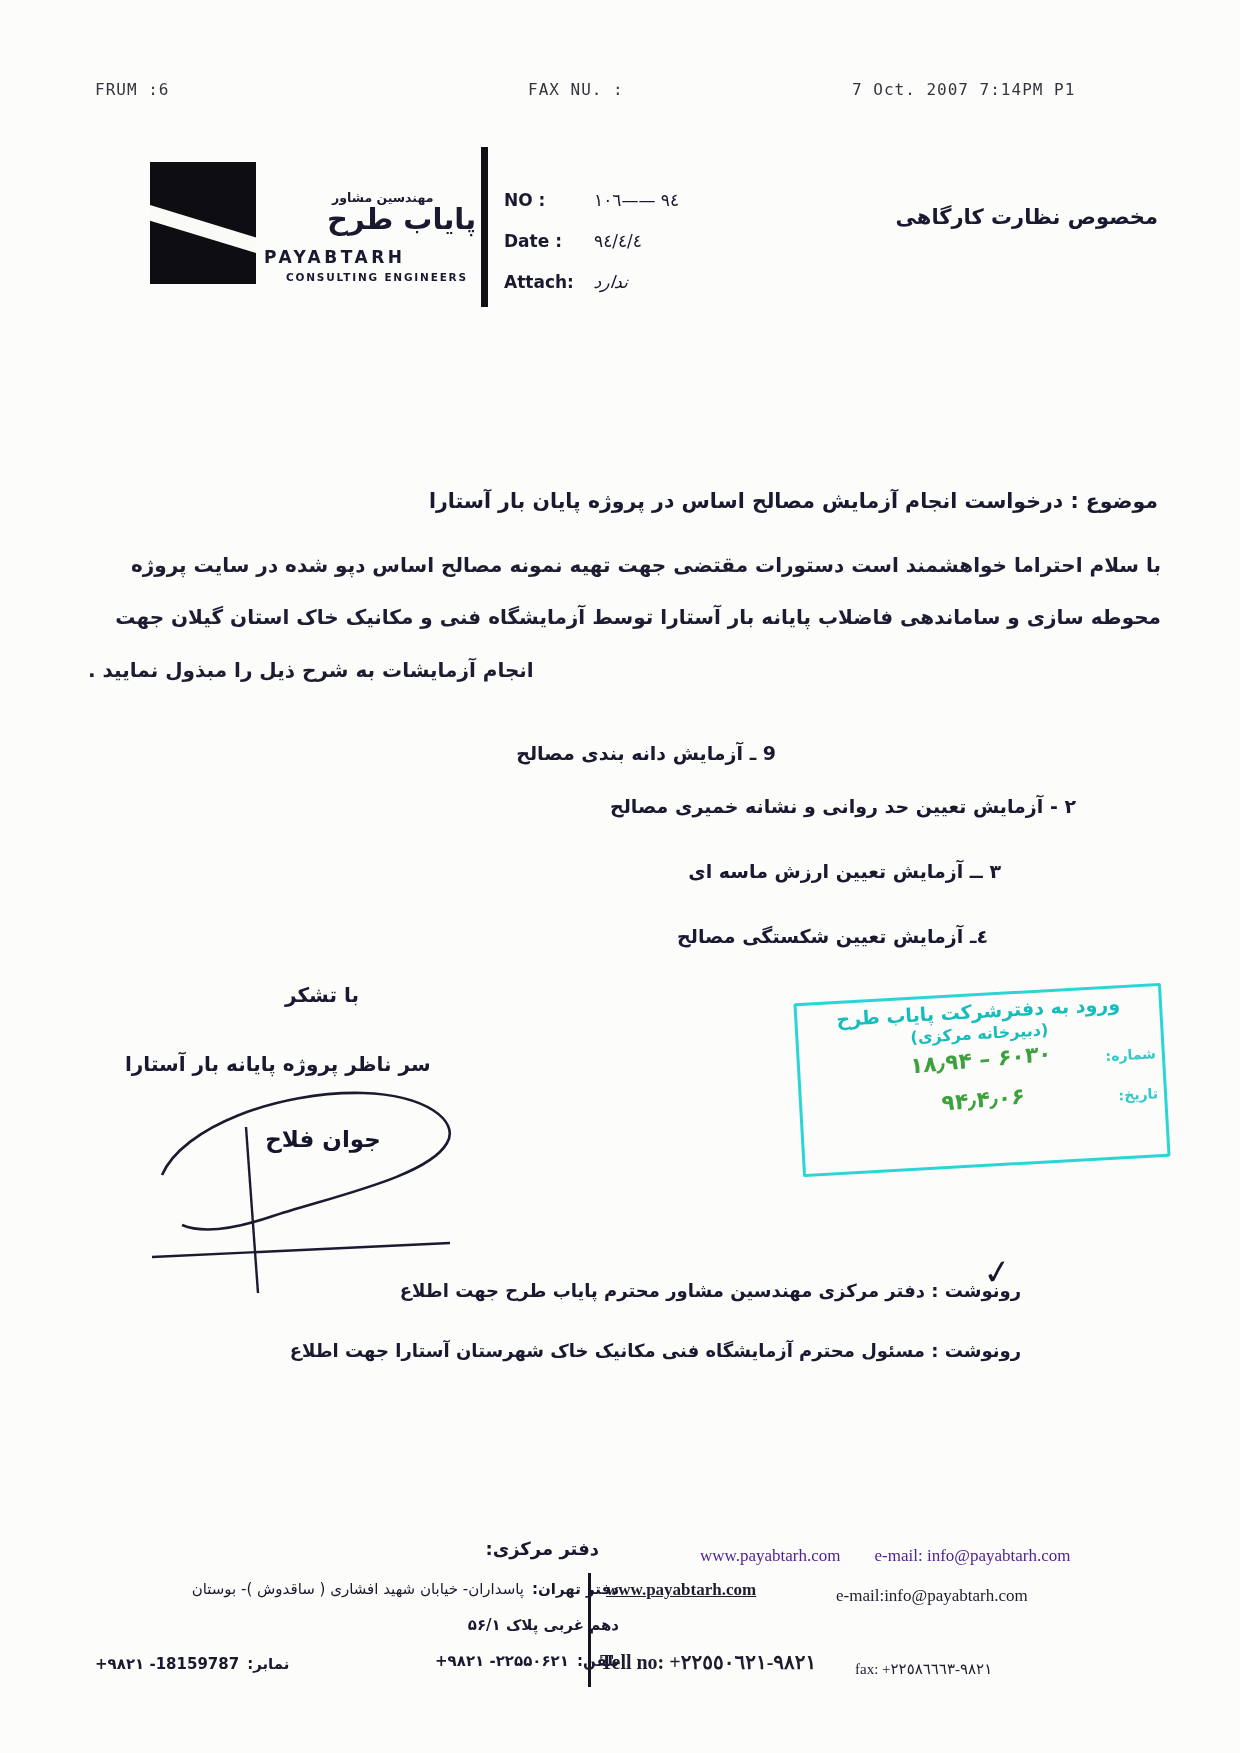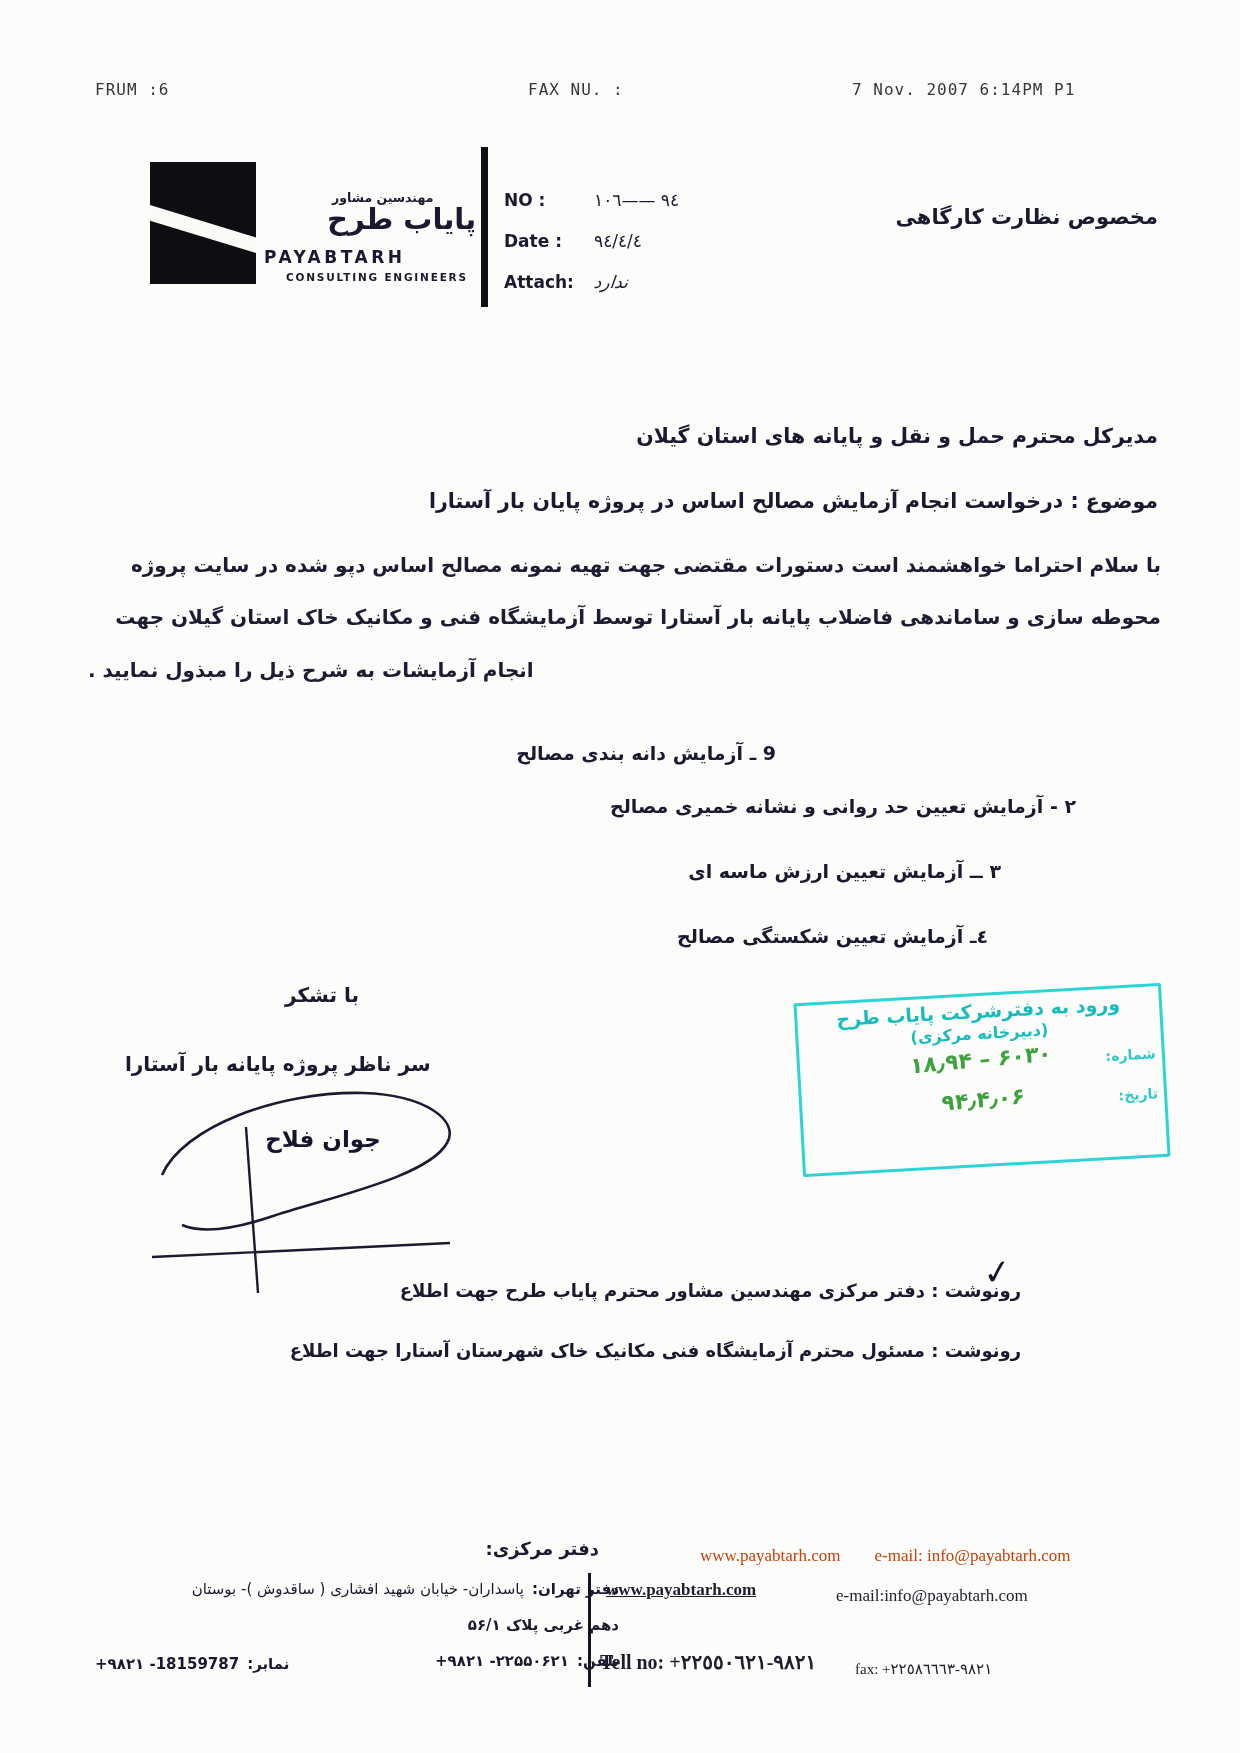--- a/index.html
+++ b/index.html
@@ -55,42 +55,42 @@
 
   
   .ccline{font-size:18px;font-weight:bold;}
   .cc1{right:255px;top:1280px;}
   .cc2{right:255px;top:1340px;}
   .checkmark{left:983px;top:1252px;font-size:34px;font-weight:bold;color:#15152b;transform:rotate(-8deg);}
 
   
   .serif{font-family:"Liberation Serif",serif;}
   .f-central{right:677px;top:1538px;font-size:18px;font-weight:bold;direction:rtl;}
-  .f-top-web{left:700px;top:1546px;font-size:17px;color:#c2410c;}
+  .f-top-web{left:700px;top:1546px;font-size:17px;color:#4c1d95;}
   .f-divider{left:588px;top:1573px;width:3px;height:114px;background:#15151f;}
   .f-tehran{right:657px;top:1580px;font-size:15px;direction:rtl;}
   .f-tehran b{font-weight:bold;}
   .f-addr2{right:657px;top:1616px;font-size:15px;font-weight:bold;direction:rtl;}
   .f-telfa{right:657px;top:1652px;font-size:15px;font-weight:bold;direction:ltr;}
   .f-faxfa{left:95px;top:1655px;font-size:15px;font-weight:bold;direction:ltr;}
   .f-web-mid{left:606px;top:1580px;font-size:17px;font-weight:bold;text-decoration:underline;color:#1d1d2e;}
   .f-email-mid{left:836px;top:1586px;font-size:17px;color:#1d1d2e;}
   .f-tel-en{left:600px;top:1650px;font-size:20px;font-weight:bold;color:#1d1d2e;}
   .f-fax-en{left:855px;top:1660px;font-size:15px;color:#1d1d2e;}
   .gap{display:inline-block;width:34px;}
   .lblgap{display:inline-block;width:8px;}
 </style>
 </head>
 <body>
 
 <div class="page">
 
   <span class="abs faxhdr" style="left:95px;top:80px">FRUM :6</span>
   <span class="abs faxhdr" style="left:528px;top:80px">FAX NU. :</span>
-  <span class="abs faxhdr" style="left:852px;top:80px">7 Nov. 2007  6:14PM  P1</span>
+  <span class="abs faxhdr" style="left:852px;top:80px">7 Oct. 2007  7:14PM  P1</span>
 
   <div class="abs logo-box">
     <div class="logo-stripe"></div>
   </div>
   <span class="abs brand-fa-small">مهندسین مشاور</span>
   <span class="abs brand-fa">پایاب طرح</span>
   <span class="abs brand-en">PAYABTARH</span>
   <span class="abs brand-en-sub">CONSULTING ENGINEERS</span>
   <div class="abs vbar"></div>
 
@@ -99,21 +99,20 @@
   </div>
   <div class="abs meta-row" style="top:231px">
     <span class="meta-label">Date :</span><span class="meta-value" dir="ltr">٩٤/٤/٤</span>
   </div>
   <div class="abs meta-row" style="top:272px">
     <span class="meta-label">Attach:</span><span class="meta-value hand-ink" dir="rtl">ندارد</span>
   </div>
 
   <span class="abs tag1">مخصوص نظارت کارگاهی</span>
 
-  <div class="abs fa addressee">مدیرکل محترم حمل و نقل و پایانه های استان گیلان</div>
   <div class="abs fa subject">موضوع : درخواست انجام آزمایش مصالح اساس در پروژه پایان بار آستارا</div>
   <div class="abs fa bodyline p1">با سلام احتراما خواهشمند است دستورات مقتضی جهت تهیه نمونه مصالح اساس دپو شده در سایت پروژه</div>
   <div class="abs fa bodyline p2">محوطه سازی و ساماندهی فاضلاب پایانه بار آستارا توسط آزمایشگاه فنی و مکانیک خاک استان گیلان جهت</div>
   <div class="abs fa bodyline p3">انجام آزمایشات به شرح ذیل را مبذول نمایید .</div>
 
   <div class="abs fa item item1">9 ـ آزمایش دانه بندی مصالح</div>
   <div class="abs fa item item2">٢ -  آزمایش تعیین حد روانی و نشانه خمیری مصالح</div>
   <div class="abs fa item item3">٣ ــ آزمایش تعیین ارزش ماسه ای</div>
   <div class="abs fa item item4">٤ـ آزمایش تعیین  شکستگی مصالح</div>
 

